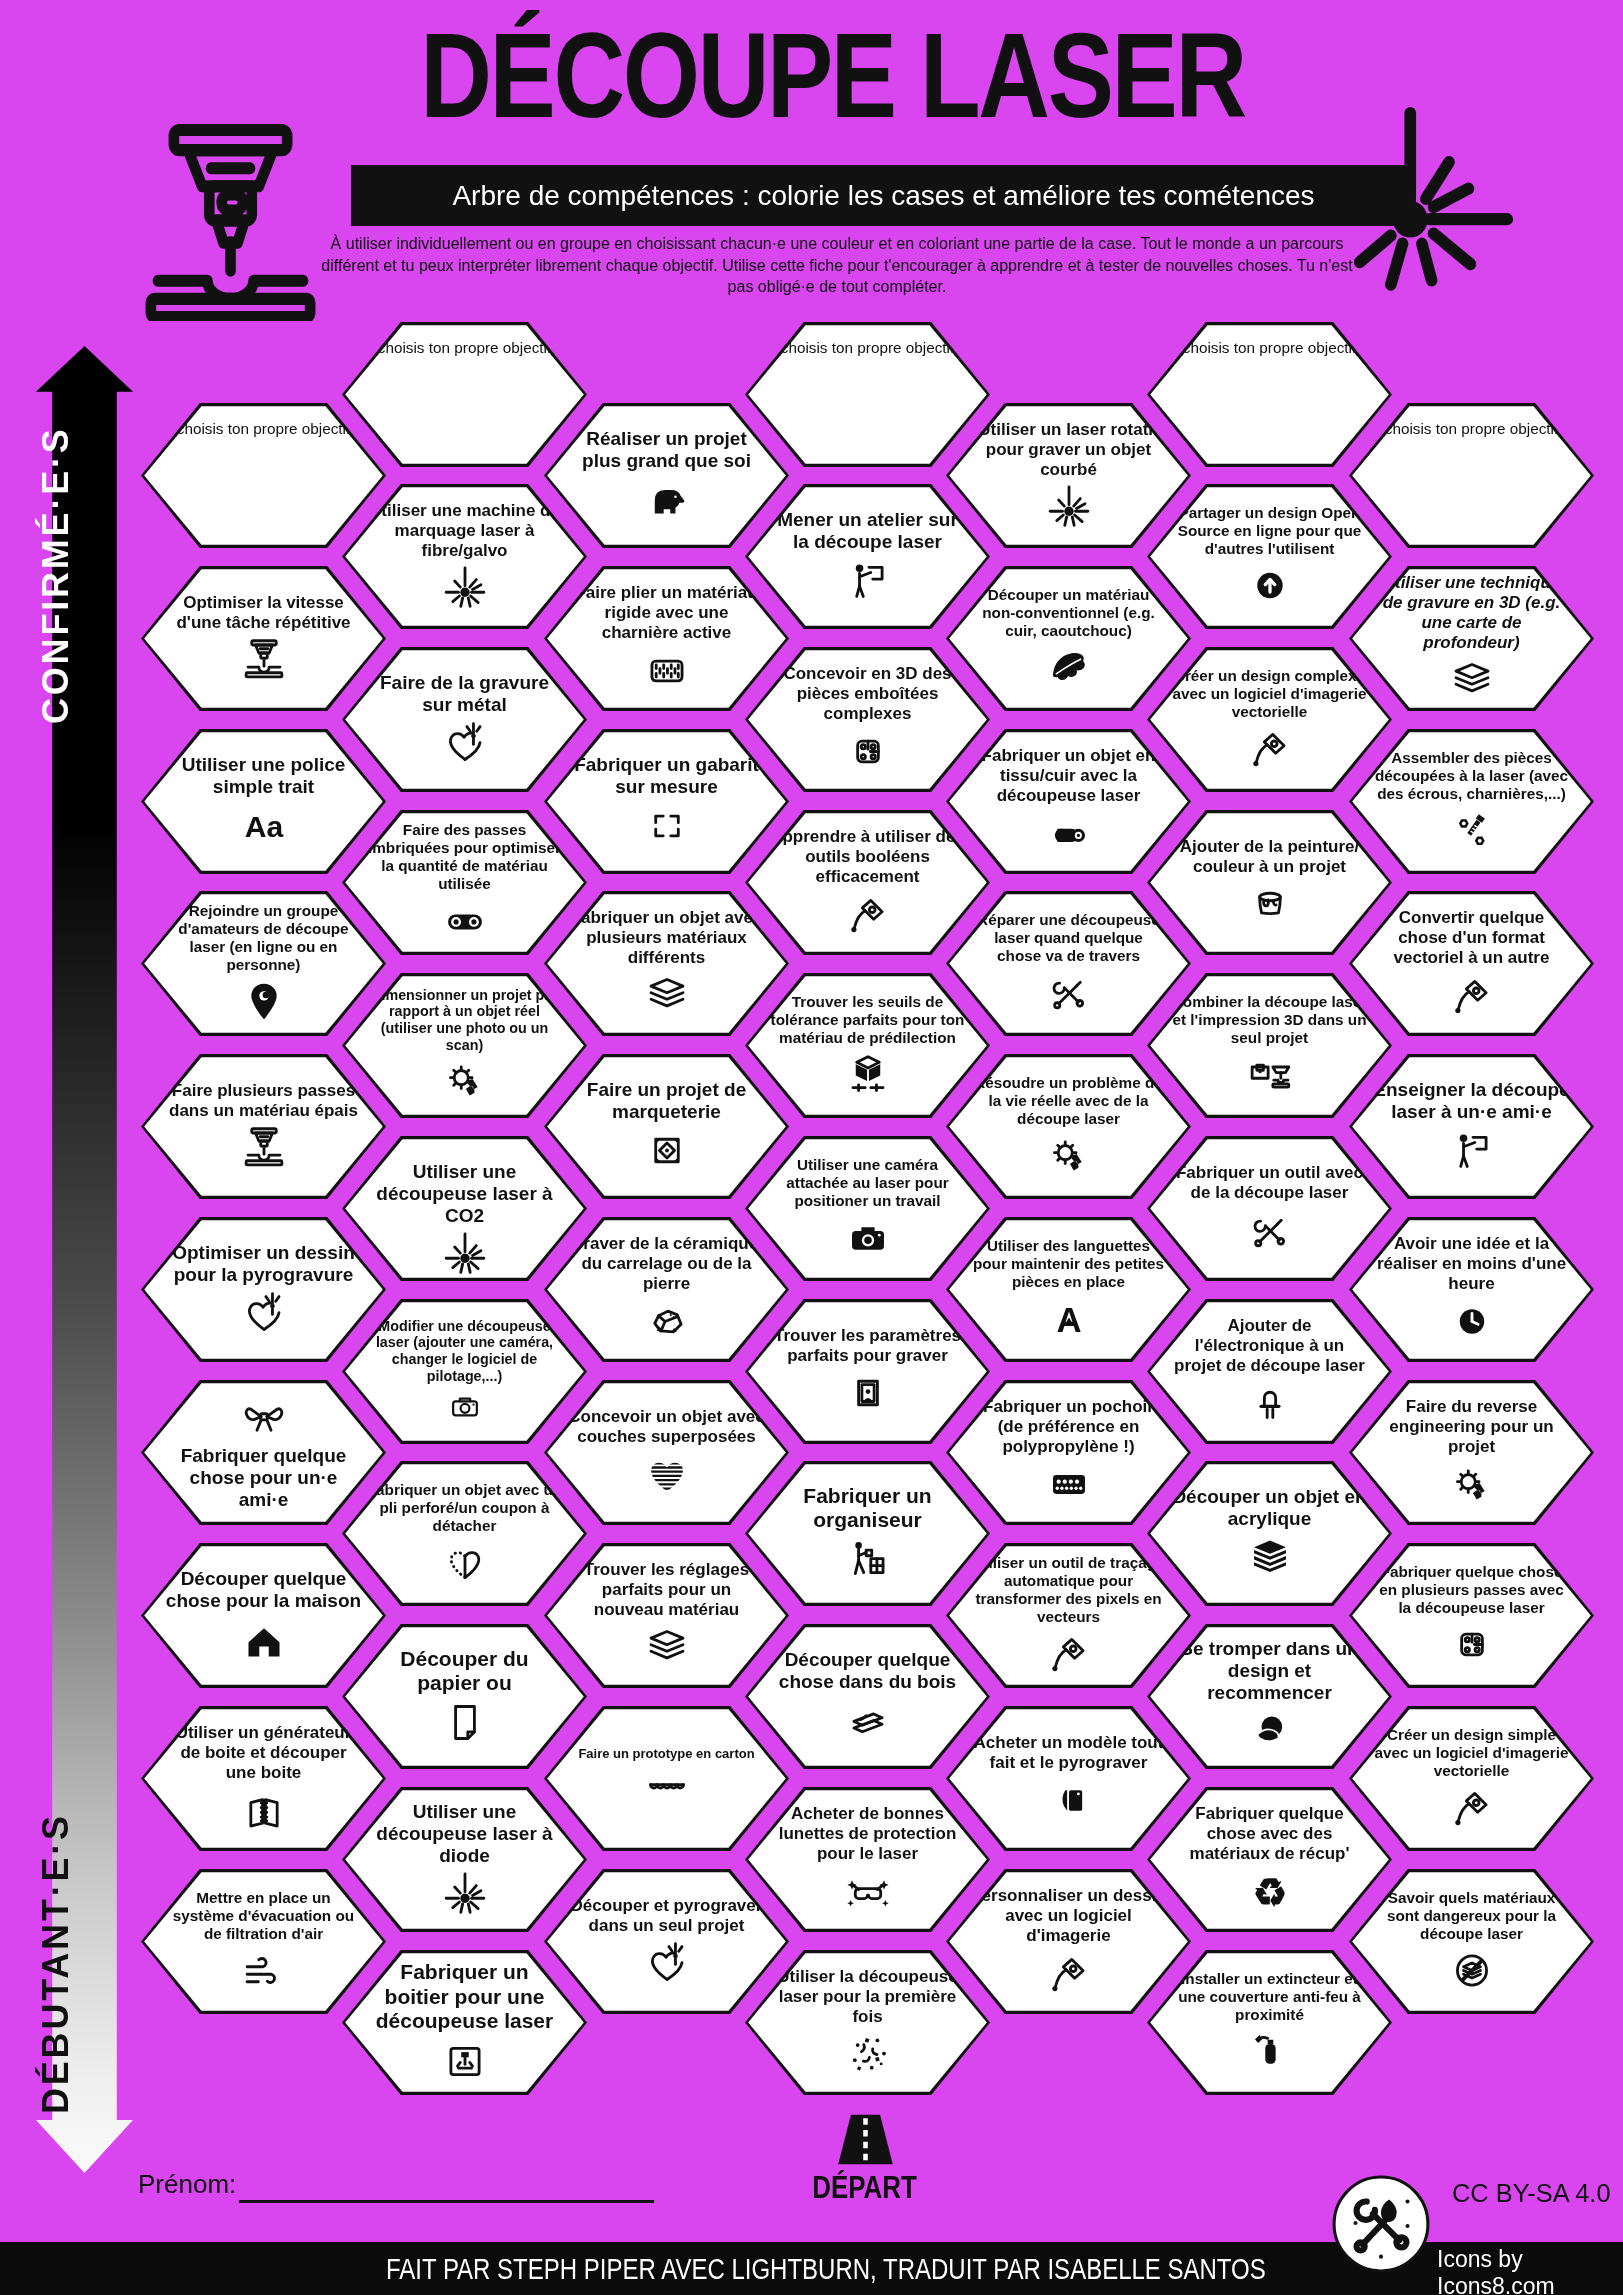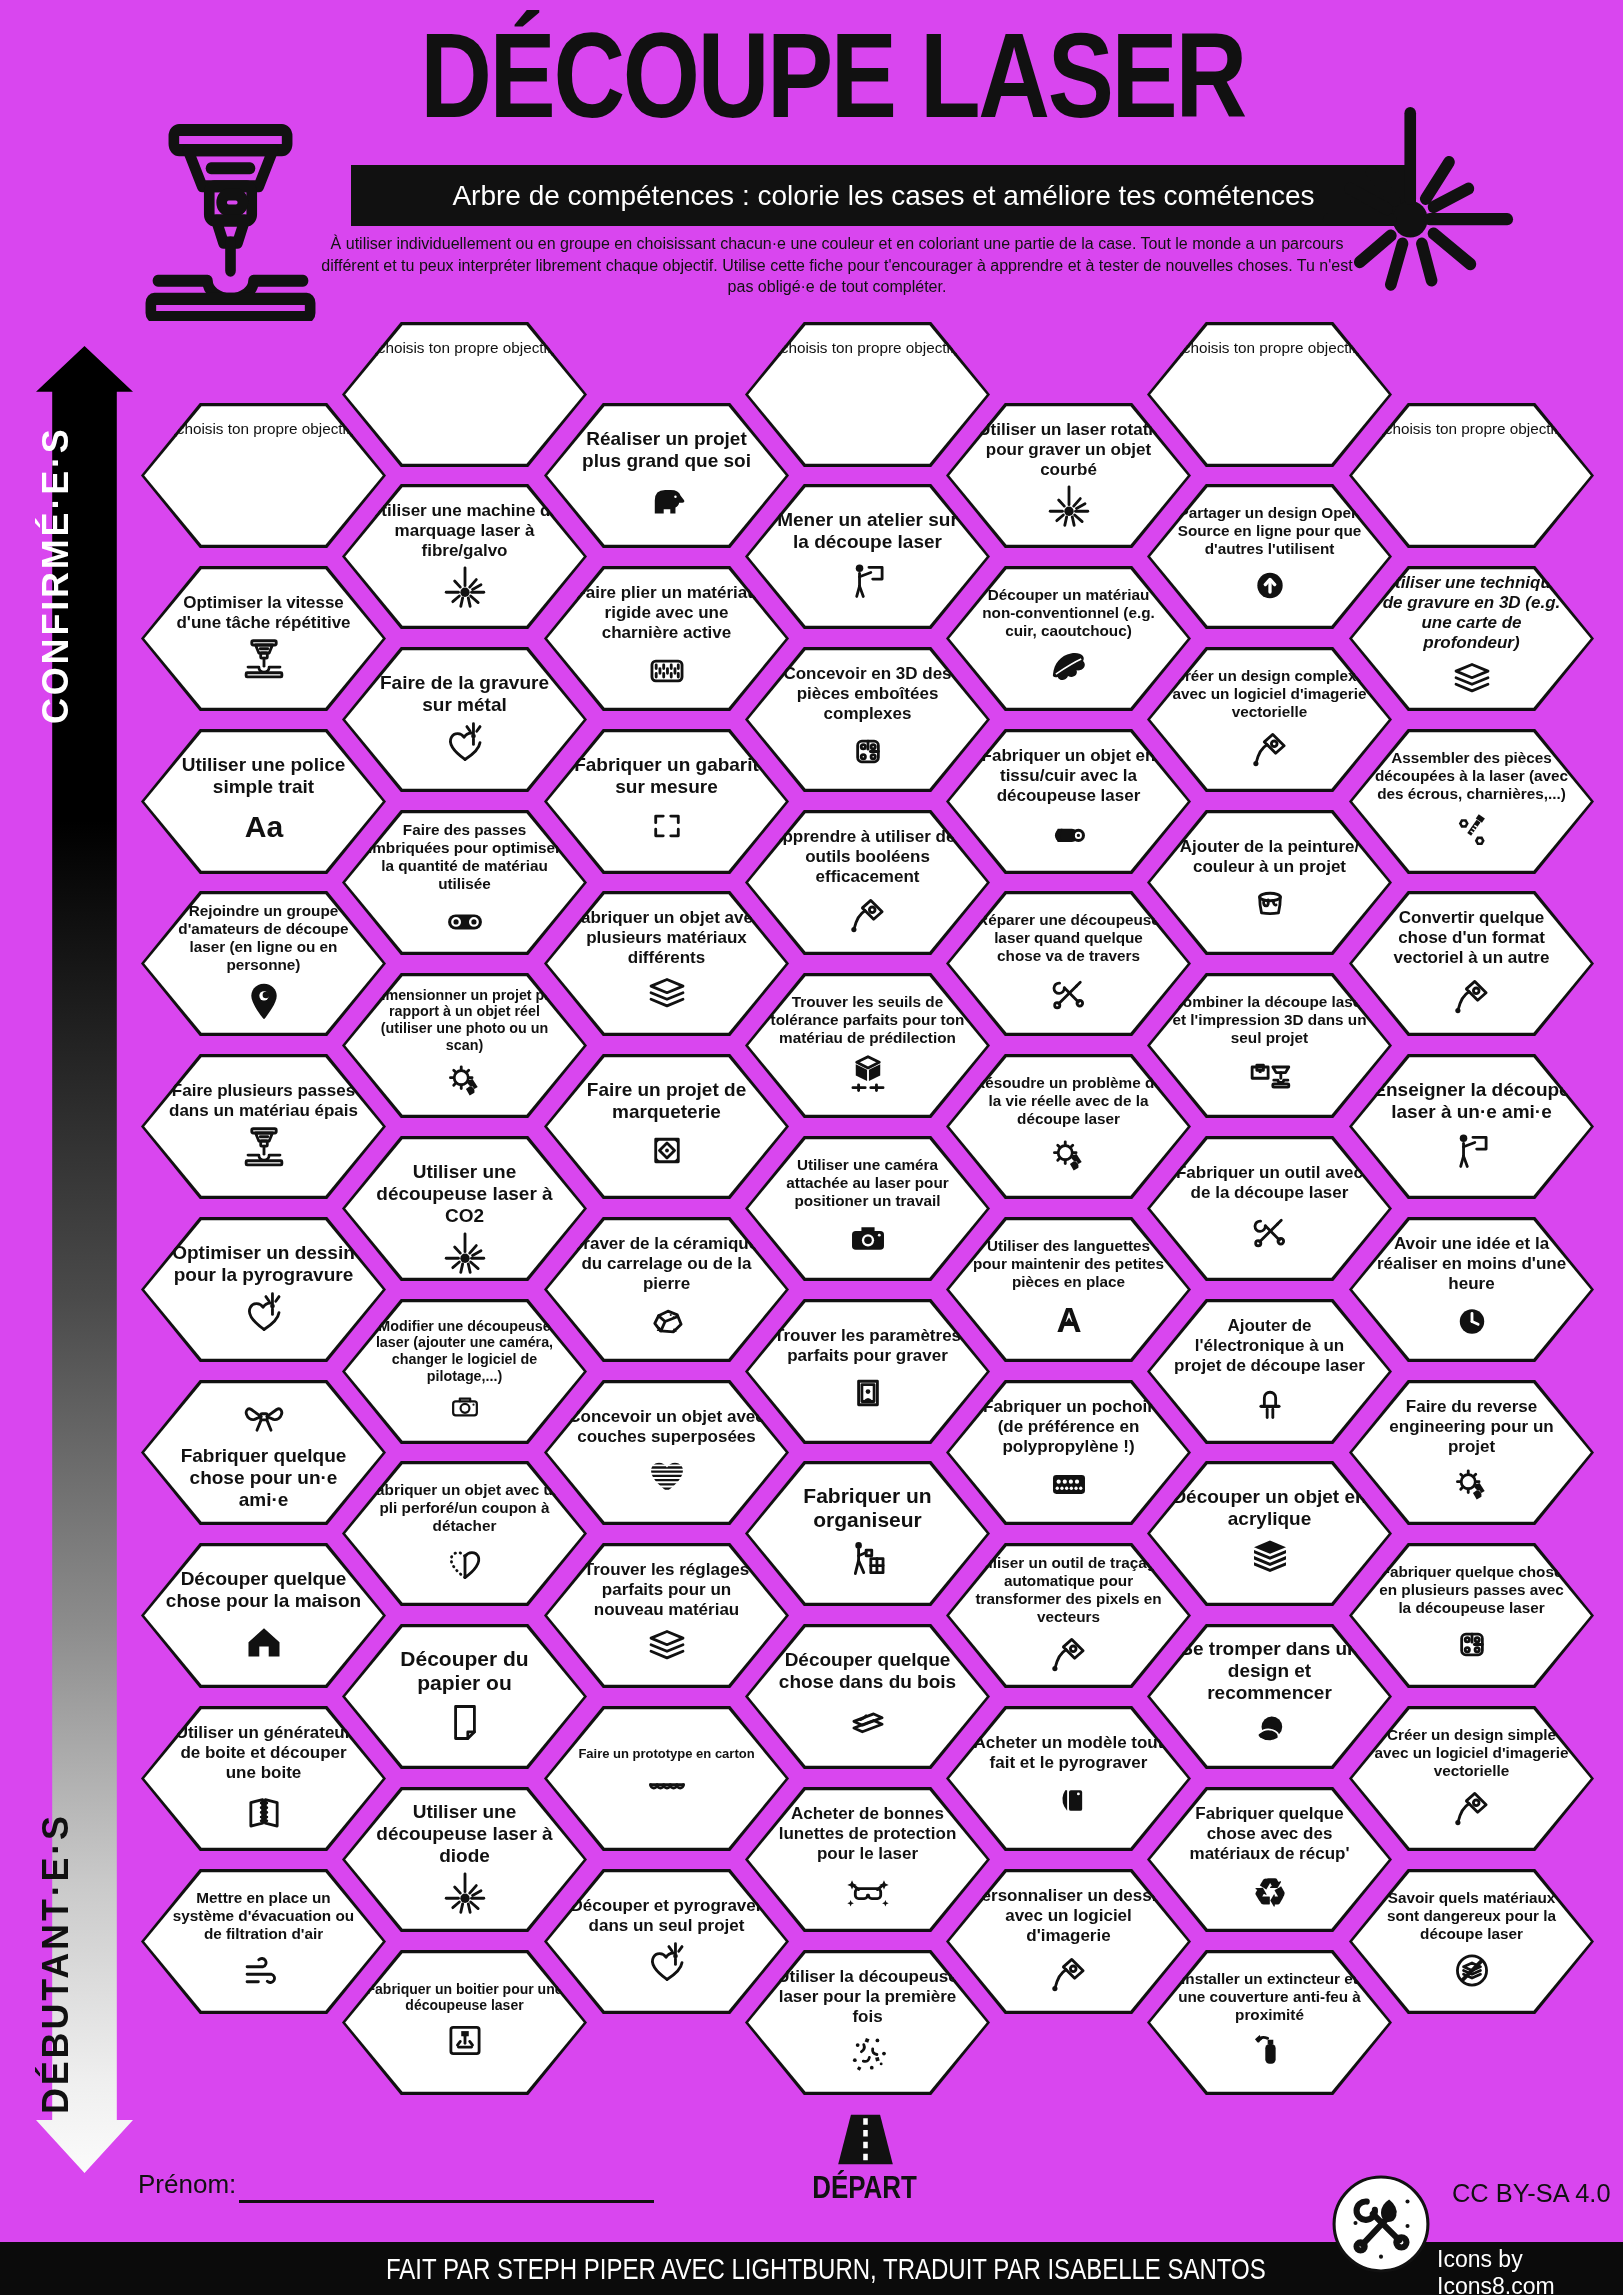--- a/index.html
+++ b/index.html
@@ -698,21 +698,21 @@
         <div class="hex-content">
           <div class="hex-label" style="font-size: 19px;">Utiliser une découpeuse laser à diode</div>
           <svg class="hex-icon" viewBox="0 0 100 100" style="height: 47px; width: 52px;">
             <use href="#sym-laser-spark-icon"></use>
           </svg>
         </div>
       </div>
       <div class="hex" style="left: 342px; top: 1950px;">
         <div class="hex-in"></div>
         <div class="hex-content">
-          <div class="hex-label" style="font-size: 14px;">Fabriquer un boitier pour une découpeuse laser</div>
+          <div class="hex-label" style="font-size: 21px;">Fabriquer un boitier pour une découpeuse laser</div>
           <svg class="hex-icon" viewBox="0 0 100 100" style="height: 47px; width: 52px;">
             <use href="#sym-laser-enclosure-icon"></use>
           </svg>
         </div>
       </div>
       <div class="hex" style="left: 544px; top: 403px;">
         <div class="hex-in"></div>
         <div class="hex-content">
           <div class="hex-label" style="font-size: 19px;">Réaliser un projet plus grand que soi</div>
           <svg class="hex-icon" viewBox="0 0 100 100" style="height: 47px; width: 52px;">

